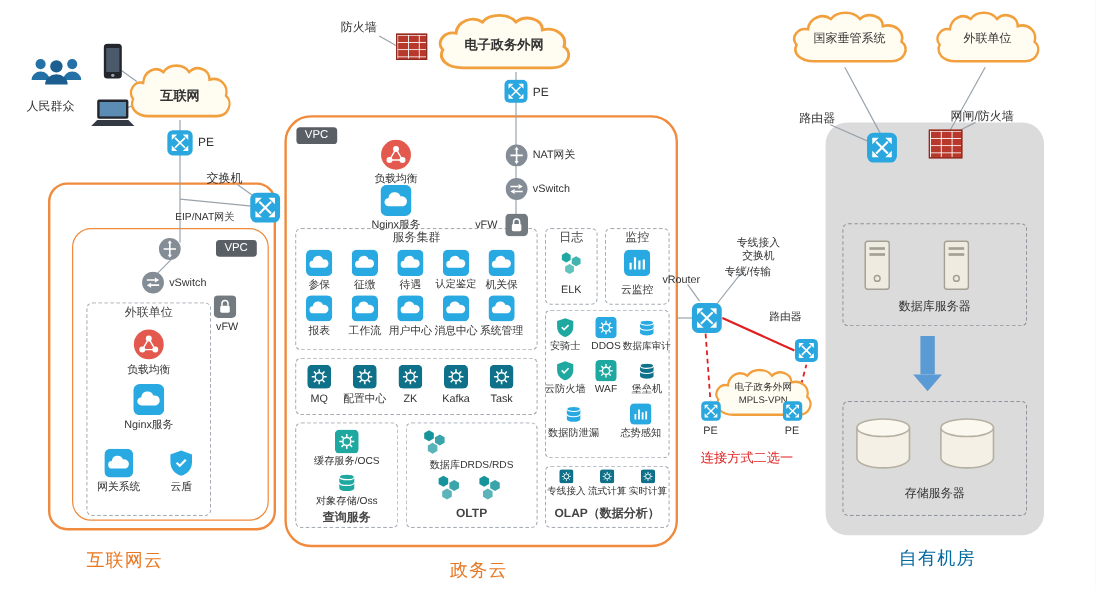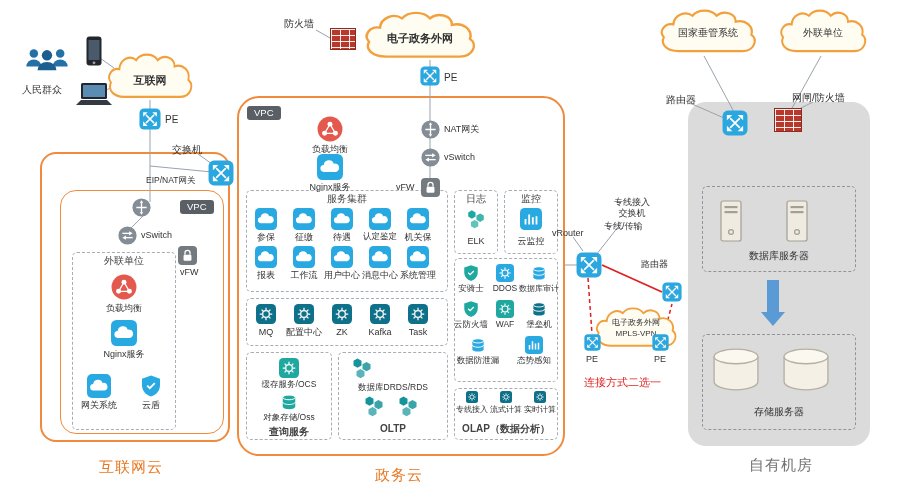--- a/index.html
+++ b/index.html
@@ -12,21 +12,21 @@
   .dbox{position:absolute;border:1px dashed #A6ADB5;border-radius:5px;z-index:1}
   .ic{position:absolute;z-index:3}
   .ic4{z-index:4}
   .lbl{position:absolute;z-index:4;font-size:9px;color:#333;white-space:nowrap;line-height:1.15}
   .c{transform:translateX(-50%)}
   .t8{font-size:8px}.t85{font-size:8.5px}.t95{font-size:10px}.t10{font-size:10px}.t11{font-size:11px}
   .title{color:#444}
   .red{color:#E02020}
   .vpc{position:absolute;z-index:4;background:#5A5F66;color:#fff;font-size:9.5px;padding:2px 7px;border-radius:3px;line-height:1}
   .zlabel{position:absolute;z-index:4;font-size:15px;color:#E87722;white-space:nowrap;letter-spacing:1px}
-  .zlabel.blue{color:#737373}
+  .zlabel.blue{color:#0369a1}
   .brick{position:absolute;z-index:3;background-color:#B8382C;border:1px solid #8E2B21;
          background-image:linear-gradient(rgba(255,255,255,.9) 1px,transparent 1px),
                           linear-gradient(90deg,rgba(255,255,255,.9) 1px,transparent 1px);
          background-size:100% 6px,9px 100%}
   .arrow-body{position:absolute;z-index:3;background:#5B9BD5}
   .arrow-head{position:absolute;z-index:3;width:0;height:0;
               border-left:12px solid transparent;border-right:12px solid transparent;
               border-top:14px solid #5B9BD5}
 </style>
 </head>
@@ -218,21 +218,21 @@
   <div class="lbl c" style="left:124px;top:349px">Nginx服务</div>
   <svg class="ic" style="left:87px;top:374px;width:24px;height:24px;color:#29A9E1">
       <use href="#s-cloudapp"></use>
     </svg>
   <div class="lbl c" style="left:99px;top:400px">网关系统</div>
   <svg class="ic" style="left:139px;top:374px;width:24px;height:24px;color:#29A9E1">
       <use href="#s-shield"></use>
     </svg>
   <div class="lbl c" style="left:151px;top:400px">云盾</div>
 
-  <div class="zlabel" style="left:99px;top:458px">互联网云</div>
+  <div class="zlabel" style="left:72px;top:458px">互联网云</div>
 
   <div class="lbl t10" style="left:284px;top:18px">防火墙</div>
   <div class="brick" style="left:330px;top:28px;width:26px;height:22px"></div>
   <svg class="ic" style="left:360px;top:10px;width:120px;height:54px">
       <use href="#s-cloud"></use>
     </svg>
   <div class="lbl t11 c" style="left:420px;top:32px;font-weight:bold">电子政务外网</div>
   <svg class="ic" style="left:420px;top:66px;width:20px;height:20px">
       <use href="#s-router"></use>
     </svg>

